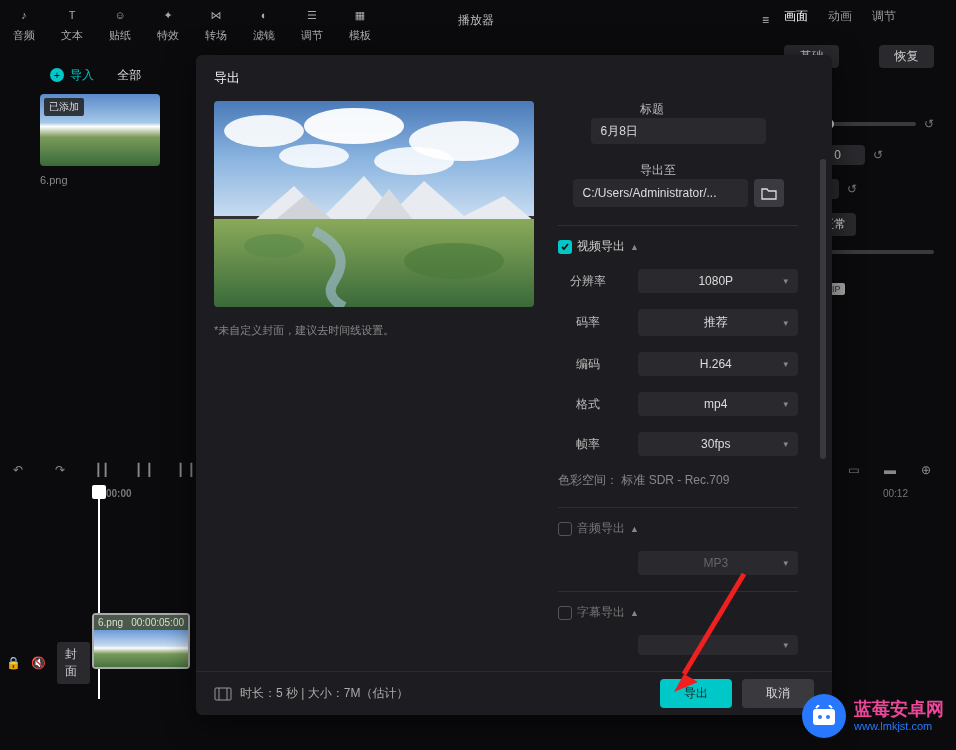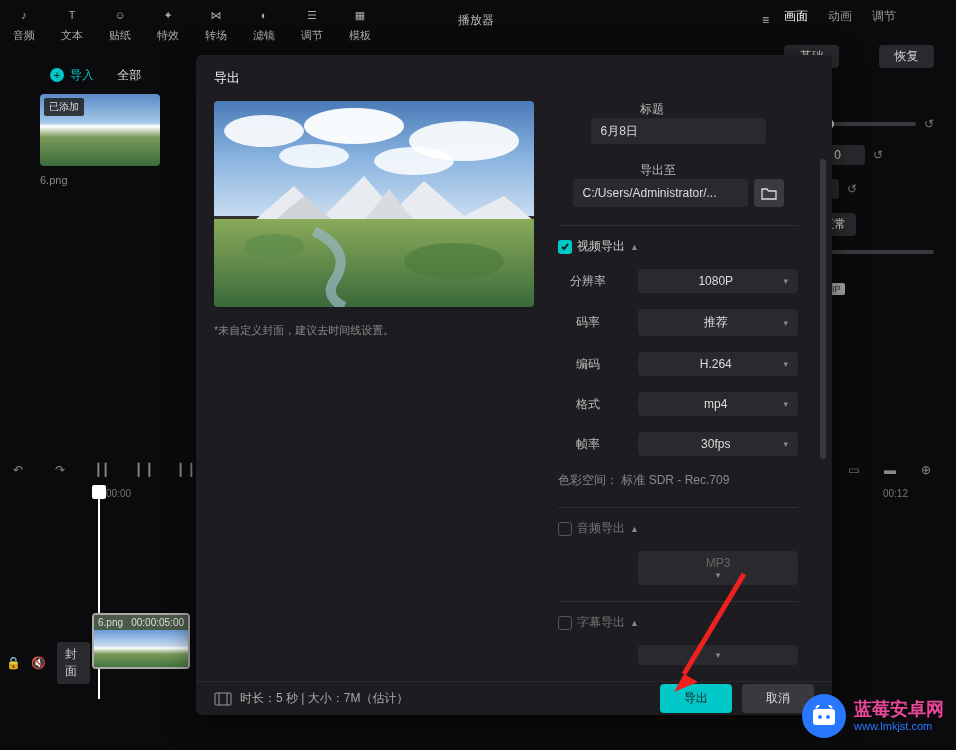--- a/index.html
+++ b/index.html
@@ -35,21 +35,21 @@
 .vip { background: #aaa; color: #333; font-size: 9px; padding: 1px 4px; border-radius: 2px; margin-left: 6px; }
 
 
 .tl-tools { position: absolute; top: 455px; left: 0; right: 0; height: 30px; display: flex; align-items: center; gap: 18px; padding-left: 6px; color: #888; }
 .tl-btn { width: 24px; height: 24px; display: flex; align-items: center; justify-content: center; cursor: pointer; }
 .tl-right { margin-left: auto; display: flex; gap: 12px; padding-right: 18px; }
 .timeline { position: absolute; top: 485px; left: 0; right: 0; height: 250px; }
 .tl-ruler { height: 20px; position: relative; color: #777; font-size: 10px; }
 .tl-ruler .playhead { position: absolute; left: 92px; top: 0; width: 14px; height: 14px; background: #fff; border-radius: 2px; }
 .tl-ruler .ph-line { position: absolute; left: 98px; top: 14px; width: 2px; height: 200px; background: #fff; }
-.tl-ruler .t0 { position: absolute; left: 106px; top: 3px; }
+.tl-ruler .t0 { position: absolute; left: 106px; top: 3px; font-weight: bold; }
 .tl-ruler .t1 { position: absolute; right: 48px; top: 3px; text-align: center; }
 .tl-leftcol { position: absolute; left: 0; top: 148px; width: 90px; height: 60px; display: flex; align-items: center; gap: 10px; padding-left: 6px; color: #999; }
 .tl-side-btn { width: 22px; height: 22px; display: flex; align-items: center; justify-content: center; cursor: pointer; }
 .tl-cover { background: #2a2a2e; padding: 4px 8px; border-radius: 3px; color: #ccc; }
 .clip { position: absolute; left: 92px; top: 128px; width: 98px; height: 56px; border: 2px solid #aaa; border-radius: 4px; overflow: hidden; }
 .clip-hdr { background: #4a5a48; color: #ddd; font-size: 10px; padding: 2px 4px; display: flex; justify-content: space-between; }
 .clip-img { height: 40px; background: linear-gradient(to bottom, #6a9ad8 0%, #c8dcf0 40%, #fff 45%, #7a9a5a 60%, #3a6a3a 100%); }
 
 
 .modal { position: absolute; left: 196px; top: 55px; width: 636px; height: 660px; background: #1d1d21; border-radius: 6px; box-shadow: 0 6px 30px rgba(0,0,0,.6); z-index: 50; display: flex; flex-direction: column; }
@@ -74,21 +74,21 @@
 .chk.off { border: 1px solid #555; }
 .tri { color: #888; font-size: 9px; }
 .dd { background: #2a2a2e; border-radius: 4px; padding: 5px 10px; color: #ddd; display: flex; align-items: center; justify-content: space-between; cursor: pointer; width: 160px; margin-left: auto; }
 .dd .car { color: #888; font-size: 9px; }
 .frow2 { display: flex; align-items: center; margin-bottom: 16px; text-align: center; }
 .frow2 .fl { width: 60px; color: #bbb; font-size: 12px; }
 .colorspace { color: #888; font-size: 12px; margin: 6px 0 18px; }
 .hr { height: 1px; background: #2f2f33; margin: 10px 0 6px; }
 .dim-sec .section { color: #777; }
 .dim-sec .fl { color: #666; }
-.dim-sec .dd { color: #666; flex-direction: column; }
+.dim-sec .dd { color: #666; }
 
 .mod-foot { height: 48px; border-top: 1px solid #2a2a2e; display: flex; align-items: center; padding: 0 18px; gap: 10px; }
 .foot-info { display: flex; align-items: center; gap: 8px; color: #aaa; font-size: 12px; }
 .foot-sp { flex: 1; }
 .btn { padding: 6px 24px; border-radius: 4px; font-size: 12px; cursor: pointer; border: none; }
 .btn-primary { background: #00c8c8; color: #222; }
 .btn-sec { background: #3a3a3e; color: #ddd; }
 
 
 .arrow { position: absolute; left: 664px; top: 564px; width: 90px; height: 130px; z-index: 60; pointer-events: none; }

